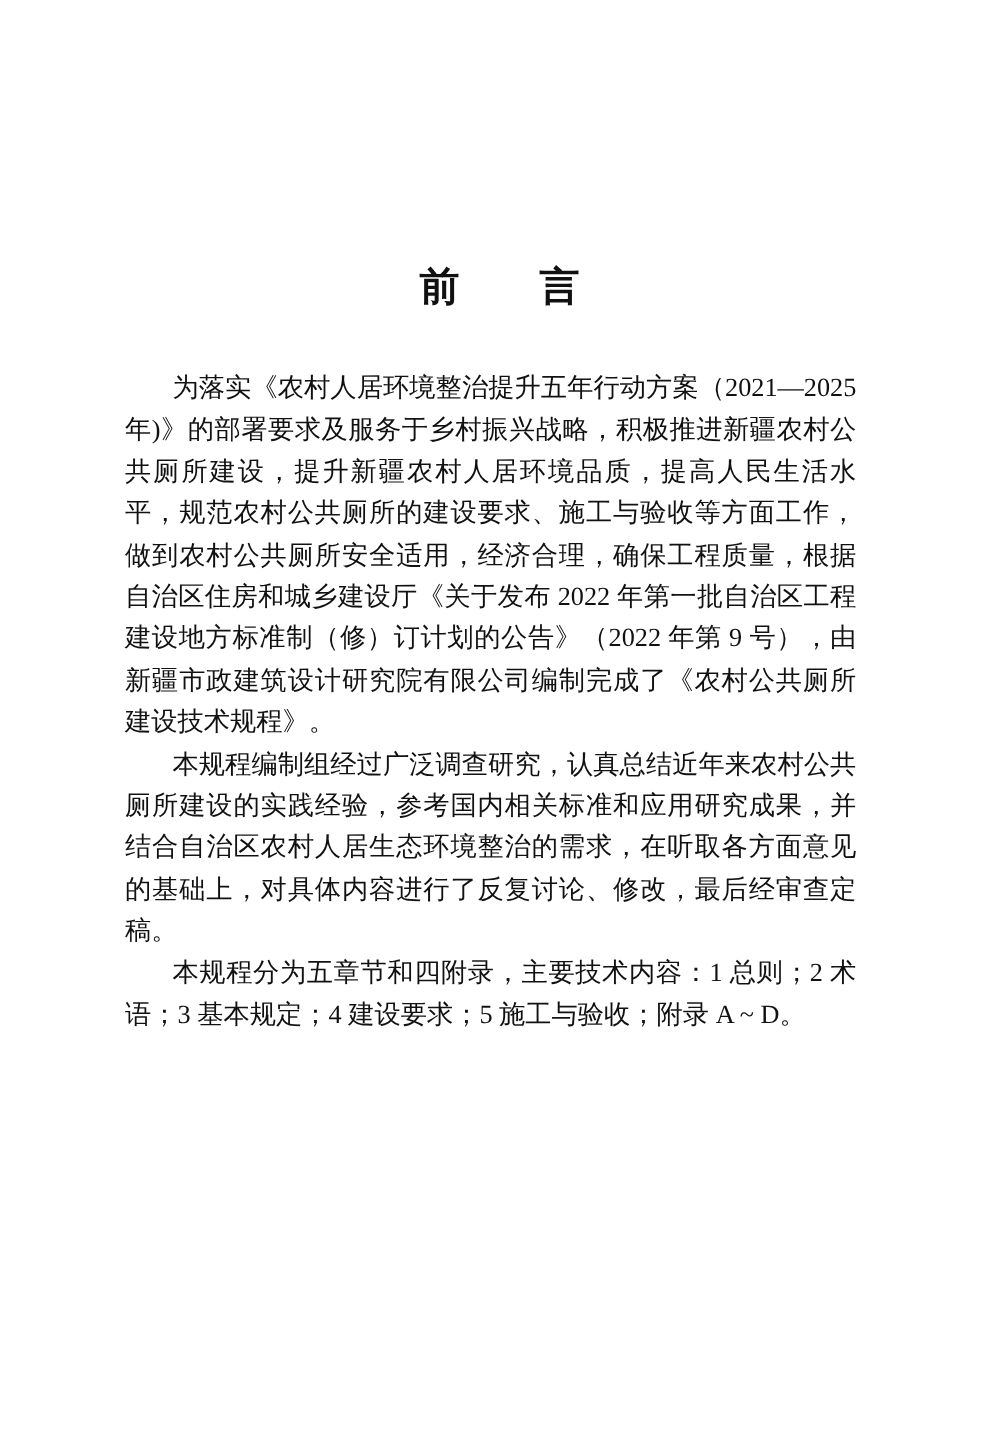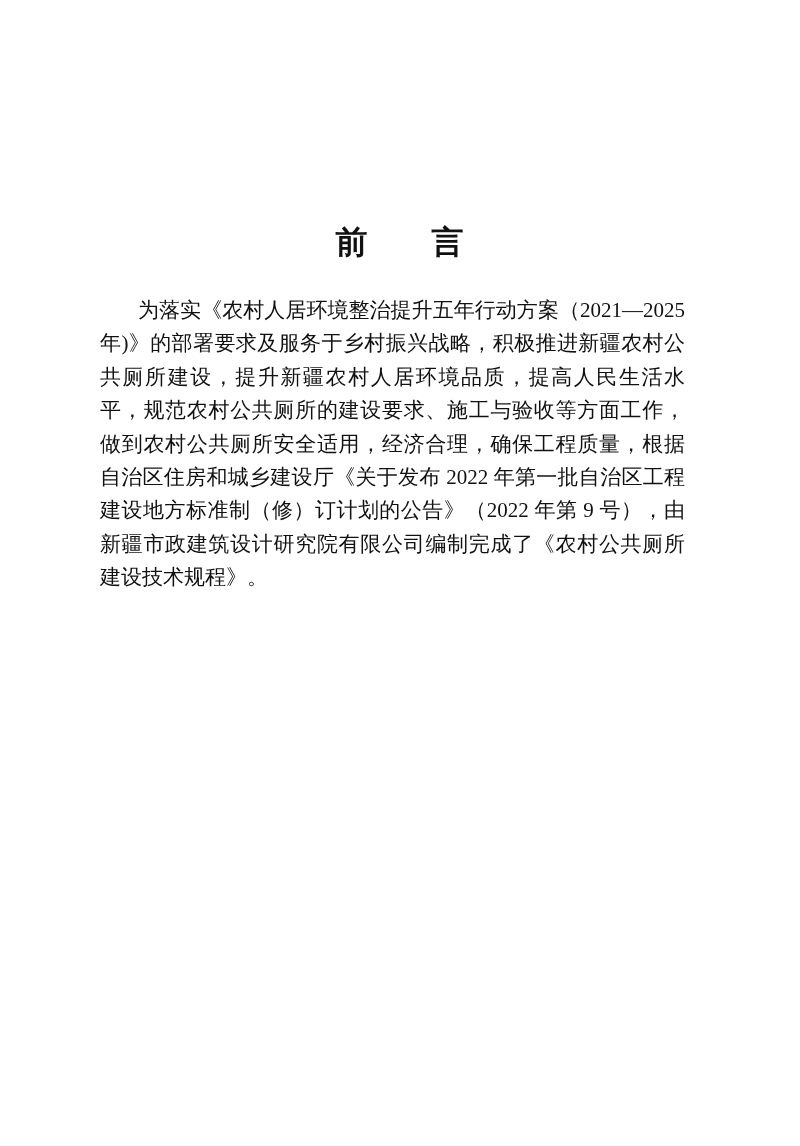--- a/index.html
+++ b/index.html
@@ -12,21 +12,21 @@
     width: 800px;
     height: 1146px;
     margin: 0 auto;
     background: #ffffff;
     font-family: "Liberation Serif", "DejaVu Serif", serif;
     color: #111111;
     overflow: hidden;
   }
   .doc-title {
     position: absolute;
-    top: 223px;
+    top: 210px;
     left: 0;
     right: 0;
     margin: 0;
     text-align: center;
     font-size: 32px;
     line-height: 38px;
     font-weight: 700;
     letter-spacing: 1px;
   }
   .doc-title .title-part + .title-part {
@@ -51,14 +51,16 @@
 </style>
 </head>
 <body>
 
 <div class="page">
   <h1 class="doc-title">
     <span class="title-part">前</span><span class="title-part">言</span>
   </h1>
   <div class="doc-body">
       <p>为落实《农村人居环境整治提升五年行动方案（2021—2025 年)》的部署要求及服务于乡村振兴战略，积极推进新疆农村公共厕所建设，提升新疆农村人居环境品质，提高人民生活水平，规范农村公共厕所的建设要求、施工与验收等方面工作，做到农村公共厕所安全适用，经济合理，确保工程质量，根据自治区住房和城乡建设厅《关于发布 2022 年第一批自治区工程建设地方标准制（修）订计划的公告》（2022 年第 9 号），由新疆市政建筑设计研究院有限公司编制完成了《农村公共厕所建设技术规程》。</p>
+      <p>本规程编制组经过广泛调查研究，认真总结近年来农村公共厕所建设的实践经验，参考国内相关标准和应用研究成果，并结合自治区农村人居生态环境整治的需求，在听取各方面意见的基础上，对具体内容进行了反复讨论、修改，最后经审查定稿。</p>
+      <p>本规程分为五章节和四附录，主要技术内容：1 总则；2 术语；3 基本规定；4 建设要求；5 施工与验收；附录 A ~ D。</p>
     </div>
 </div>
 
 </body></html>

